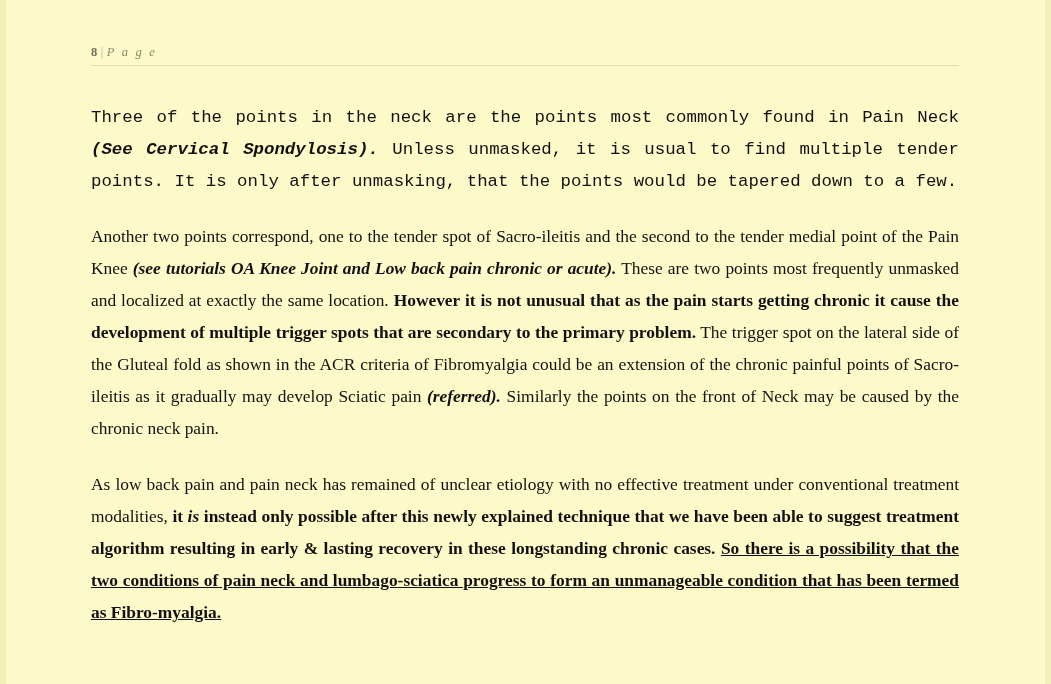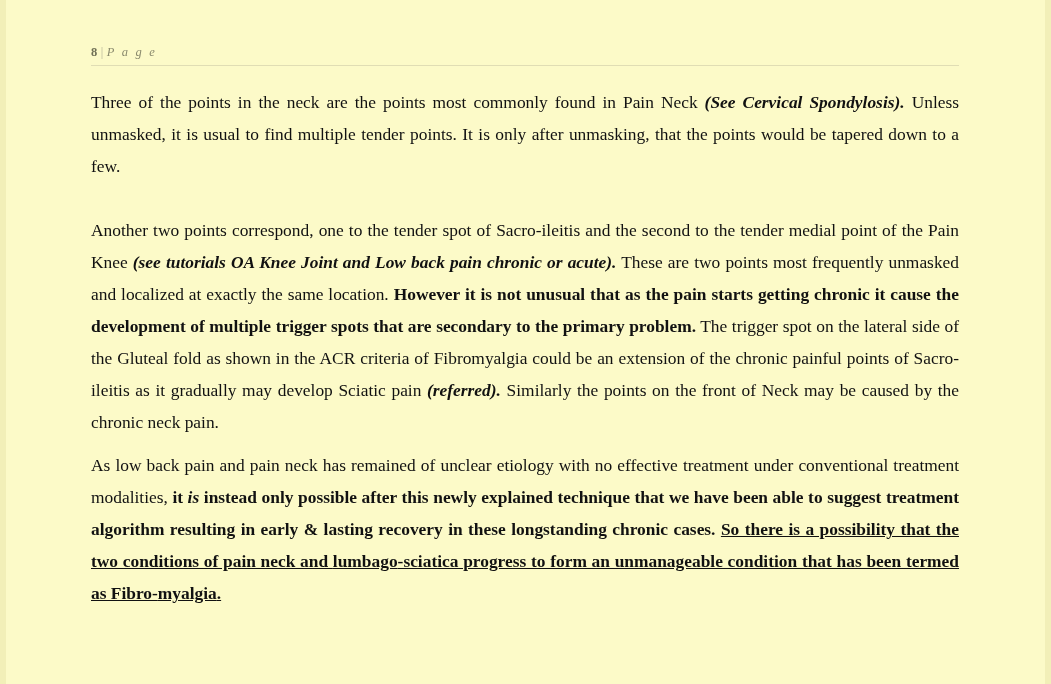--- a/index.html
+++ b/index.html
@@ -65,23 +65,23 @@
   }
 
   p.para {
     font-size: 17.4px;
     line-height: 32px;
     color: #111111;
     text-align: justify;
     margin: 0;
     text-justify: inter-word;
   }
-  p.p1 { margin-top: 20px; }
-  p.p2 { margin-top: 32px; }
-  p.p3 { margin-top: 11px; }
+  p.p1 { margin-top: 36px; font-family: Liberation Mono, monospace; }
+  p.p2 { margin-top: 22px; }
+  p.p3 { margin-top: 24px; }
 
   .bi {
     font-weight: bold;
     font-style: italic;
   }
   .b {
     font-weight: bold;
   }
   .bu {
     font-weight: bold;

